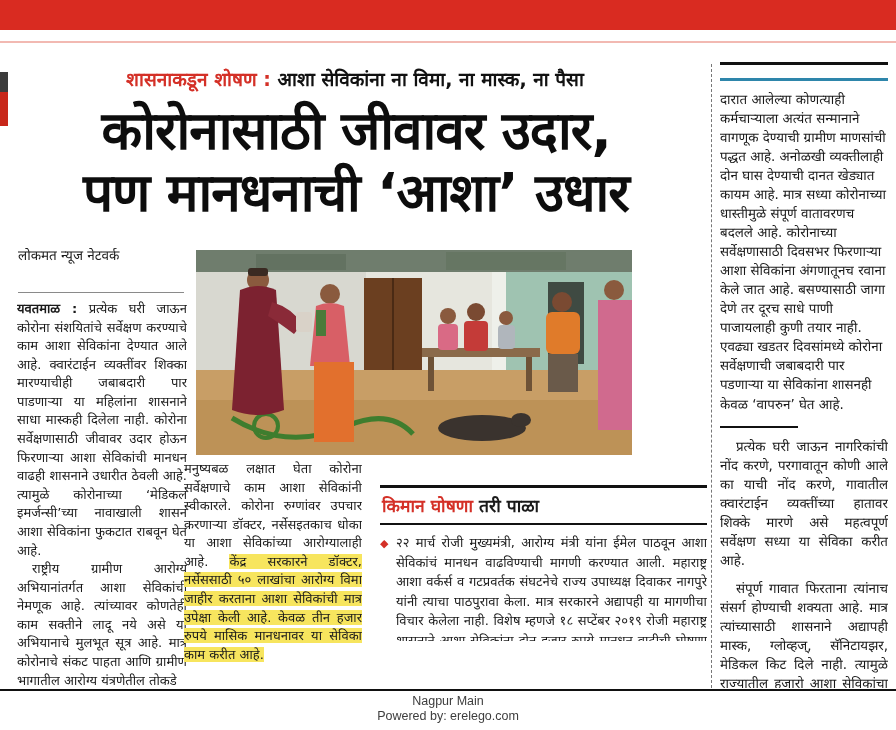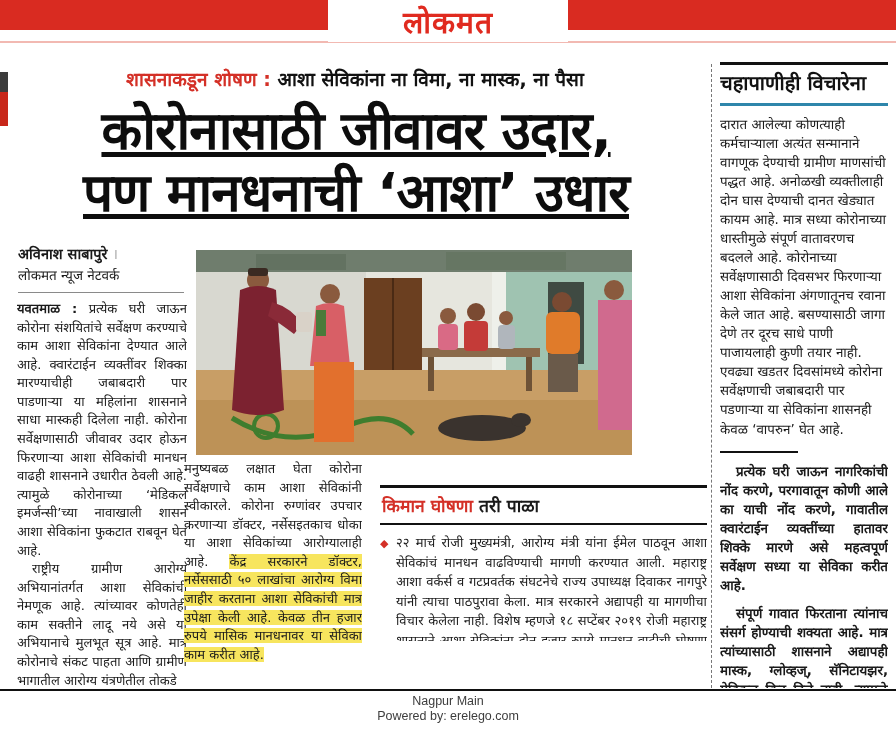--- a/index.html
+++ b/index.html
@@ -18,21 +18,21 @@
   }
   .masthead-logo { color:#e02a1f; font-weight:bold; font-size:30px; letter-spacing:1px; }
   .edge-mark-dark { position:absolute; left:0; top:72px; width:8px; height:20px; background:#3c3c3c; }
   .edge-mark-red  { position:absolute; left:0; top:92px; width:8px; height:34px; background:#c8271a; }
 
   
   .kicker { position:absolute; left:0; top:66px; width:710px; text-align:center;
             font-size:19px; font-weight:bold; color:#111; }
   .kicker .kicker-label { color:#d43027; }
   .headline { position:absolute; left:0; top:100px; width:712px; text-align:center;
-              font-weight:bold; color:#0d0d0d; font-size:53px; line-height:1.17; letter-spacing:-1px;text-decoration:underline; }
+              font-weight:bold; color:#0d0d0d; font-size:53px; line-height:1.17; letter-spacing:-1px; }
 
   
   .byline { position:absolute; left:18px; top:243px; width:170px; }
   .byline .author { font-size:14.5px; font-weight:bold; }
   .byline .mark { color:#aaa; font-weight:normal; }
   .byline .agency { font-size:13.5px; margin-top:3px; }
   .byline-rule { position:absolute; left:18px; top:292px; width:166px; height:1px; background:#8a8a8a; }
 
   
   .col1 { position:absolute; left:17px; top:300px; width:170px; height:388px; overflow:hidden;
@@ -60,53 +60,49 @@
   .ghoshana .bullet { display:inline-block; width:16px; margin-left:-16px; color:#d43027; font-size:11px; }
 
   
   .divider-v { position:absolute; left:711px; top:64px; height:624px; width:0; border-left:1px dashed #777; }
   .sidebar { position:absolute; left:720px; top:62px; width:168px; height:626px; overflow:hidden; }
   .sb-head { border-top:3px solid #111; padding:6px 0 7px 0; border-bottom:3px solid #2e86ab; }
   .sb-head .red { color:#d43027; font-size:20px; font-weight:bold; display:block; line-height:1.2; }
   .sb-head .black { color:#111; font-size:20px; font-weight:bold; display:block; line-height:1.25; }
   .sb-para { margin-top:9px; font-size:13.4px; line-height:1.42; }
   .sb-para.ragged { text-align:left; }
-  .sb-para.just { text-align:justify; text-indent:16px;font-weight:bold; }
+  .sb-para.just { text-align:justify; text-indent:16px; }
   .sb-rule { width:78px; height:2px; background:#111; margin:12px 0 2px 0; }
 
   
   .bottom-rule { position:absolute; left:0; top:689px; width:896px; height:2px; background:#111; }
   .footer { position:absolute; left:0; top:694px; width:896px; text-align:center;
             font-family:"Liberation Sans", sans-serif; font-size:12.5px; color:#3d3d3d; line-height:1.18; }
   .footer .row2 span { margin:0 8px; }
 </style>
 </head>
 <body>
 
 <div class="page">
 
   <div class="masthead-bar"></div>
   <div class="masthead-underline"></div>
-  <div class="masthead-box">
-    <span class="masthead-logo">लोकमत</span>
-  </div>
   <div class="edge-mark-dark"></div>
   <div class="edge-mark-red"></div>
 
   <div class="kicker">
     <span class="kicker-label">शासनाकडून शोषण :</span><span> आशा सेविकांना ना विमा, ना मास्क, ना पैसा</span>
   </div>
 
   <div class="headline">
     <div>कोरोनासाठी जीवावर उदार,</div>
     <div>पण मानधनाची ‘आशा’ उधार</div>
   </div>
 
   <div class="byline">
-    <div class="author"><span>अविनाश साबापुरे</span> <span class="mark">।</span></div>
     <div class="agency">लोकमत न्यूज नेटवर्क</div>
   </div>
   <div class="byline-rule"></div>
 
   <div class="col1">
     <p><span class="dateline">यवतमाळ :</span><span> प्रत्येक घरी जाऊन कोरोना संशयितांचे सर्वेक्षण करण्याचे काम आशा सेविकांना देण्यात आले आहे. क्वारंटाईन व्यक्तींवर शिक्का मारण्याचीही जबाबदारी पार पाडणाऱ्या या महिलांना शासनाने साधा मास्कही दिलेला नाही. कोरोना सर्वेक्षणासाठी जीवावर उदार होऊन फिरणाऱ्या आशा सेविकांची मानधन वाढही शासनाने उधारीत ठेवली आहे. त्यामुळे कोरोनाच्या ‘मेडिकल इमर्जन्सी’च्या नावाखाली शासन आशा सेविकांना फुकटात राबवून घेत आहे.</span></p>
     <p>राष्ट्रीय ग्रामीण आरोग्य अभियानांतर्गत आशा सेविकांची नेमणूक आहे. त्यांच्यावर कोणतेही काम सक्तीने लादू नये असे या अभियानाचे मुलभूत सूत्र आहे. मात्र कोरोनाचे संकट पाहता आणि ग्रामीण भागातील आरोग्य यंत्रणेतील तोकडे</p>
   </div>
 
   <div class="photo">
@@ -186,21 +182,20 @@
       <span class="red">किमान घोषणा</span><span> तरी पाळा</span>
     </div>
     <p class="g-body">
       <span class="bullet">◆</span><span>२२ मार्च रोजी मुख्यमंत्री, आरोग्य मंत्री यांना ईमेल पाठवून आशा सेविकांचं मानधन वाढविण्याची मागणी करण्यात आली. महाराष्ट्र आशा वर्कर्स व गटप्रवर्तक संघटनेचे राज्य उपाध्यक्ष दिवाकर नागपुरे यांनी त्याचा पाठपुरावा केला. मात्र सरकारने अद्यापही या मागणीचा विचार केलेला नाही. विशेष म्हणजे १८ सप्टेंबर २०१९ रोजी महाराष्ट्र शासनाने आशा सेविकांना दोन हजार रुपये मानधन वाढीची घोषणा केली. प्रत्यक्षात अजूनही त्याची पूर्तता झालेली नाही. आंध्रप्रदेशात या सेविकांना दहा हजार मानधनाचा निर्णय झालेला आहे. तर महाराष्ट्रात मात्र कोरोना काळात साधे प्रोत्साहनही दिले जात नाही, अशी खंत या सेविकांनी व्यक्त केली.</span>
     </p>
   </div>
 
   <div class="divider-v"></div>
   <div class="sidebar">
     <div class="sb-head">
-      <span class="black">चहापाणीही विचारेना</span>
     </div>
     <p class="sb-para ragged">दारात आलेल्या कोणत्याही कर्मचाऱ्याला अत्यंत सन्मानाने वागणूक देण्याची ग्रामीण माणसांची पद्धत आहे. अनोळखी व्यक्तीलाही दोन घास देण्याची दानत खेड्यात कायम आहे. मात्र सध्या कोरोनाच्या धास्तीमुळे संपूर्ण वातावरणच बदलले आहे. कोरोनाच्या सर्वेक्षणासाठी दिवसभर फिरणाऱ्या आशा सेविकांना अंगणातूनच रवाना केले जात आहे. बसण्यासाठी जागा देणे तर दूरच साधे पाणी पाजायलाही कुणी तयार नाही. एवढ्या खडतर दिवसांमध्ये कोरोना सर्वेक्षणाची जबाबदारी पार पडणाऱ्या या सेविकांना शासनही केवळ ‘वापरुन’ घेत आहे.</p>
     <div class="sb-rule"></div>
     <p class="sb-para just">प्रत्येक घरी जाऊन नागरिकांची नोंद करणे, परगावातून कोणी आले का याची नोंद करणे, गावातील क्वारंटाईन व्यक्तींच्या हातावर शिक्के मारणे असे महत्वपूर्ण सर्वेक्षण सध्या या सेविका करीत आहे.</p>
     <p class="sb-para just">संपूर्ण गावात फिरताना त्यांनाच संसर्ग होण्याची शक्यता आहे. मात्र त्यांच्यासाठी शासनाने अद्यापही मास्क, ग्लोव्हज्, सॅनिटायझर, मेडिकल किट दिले नाही. त्यामुळे राज्यातील हजारो आशा सेविकांचा जीव धोक्यात आहे.</p>
   </div>
 
   <div class="bottom-rule"></div>
   <div class="footer">
     <div>Nagpur Main</div>

